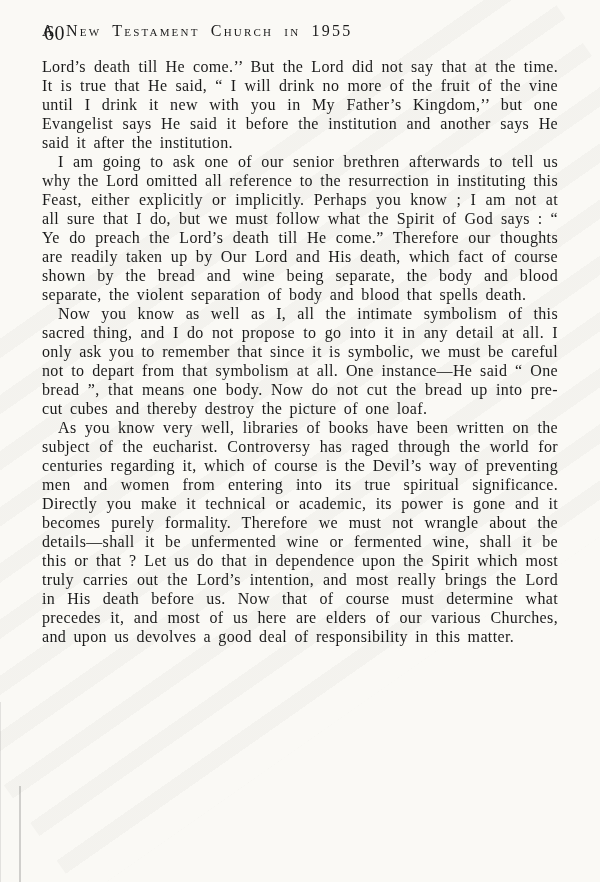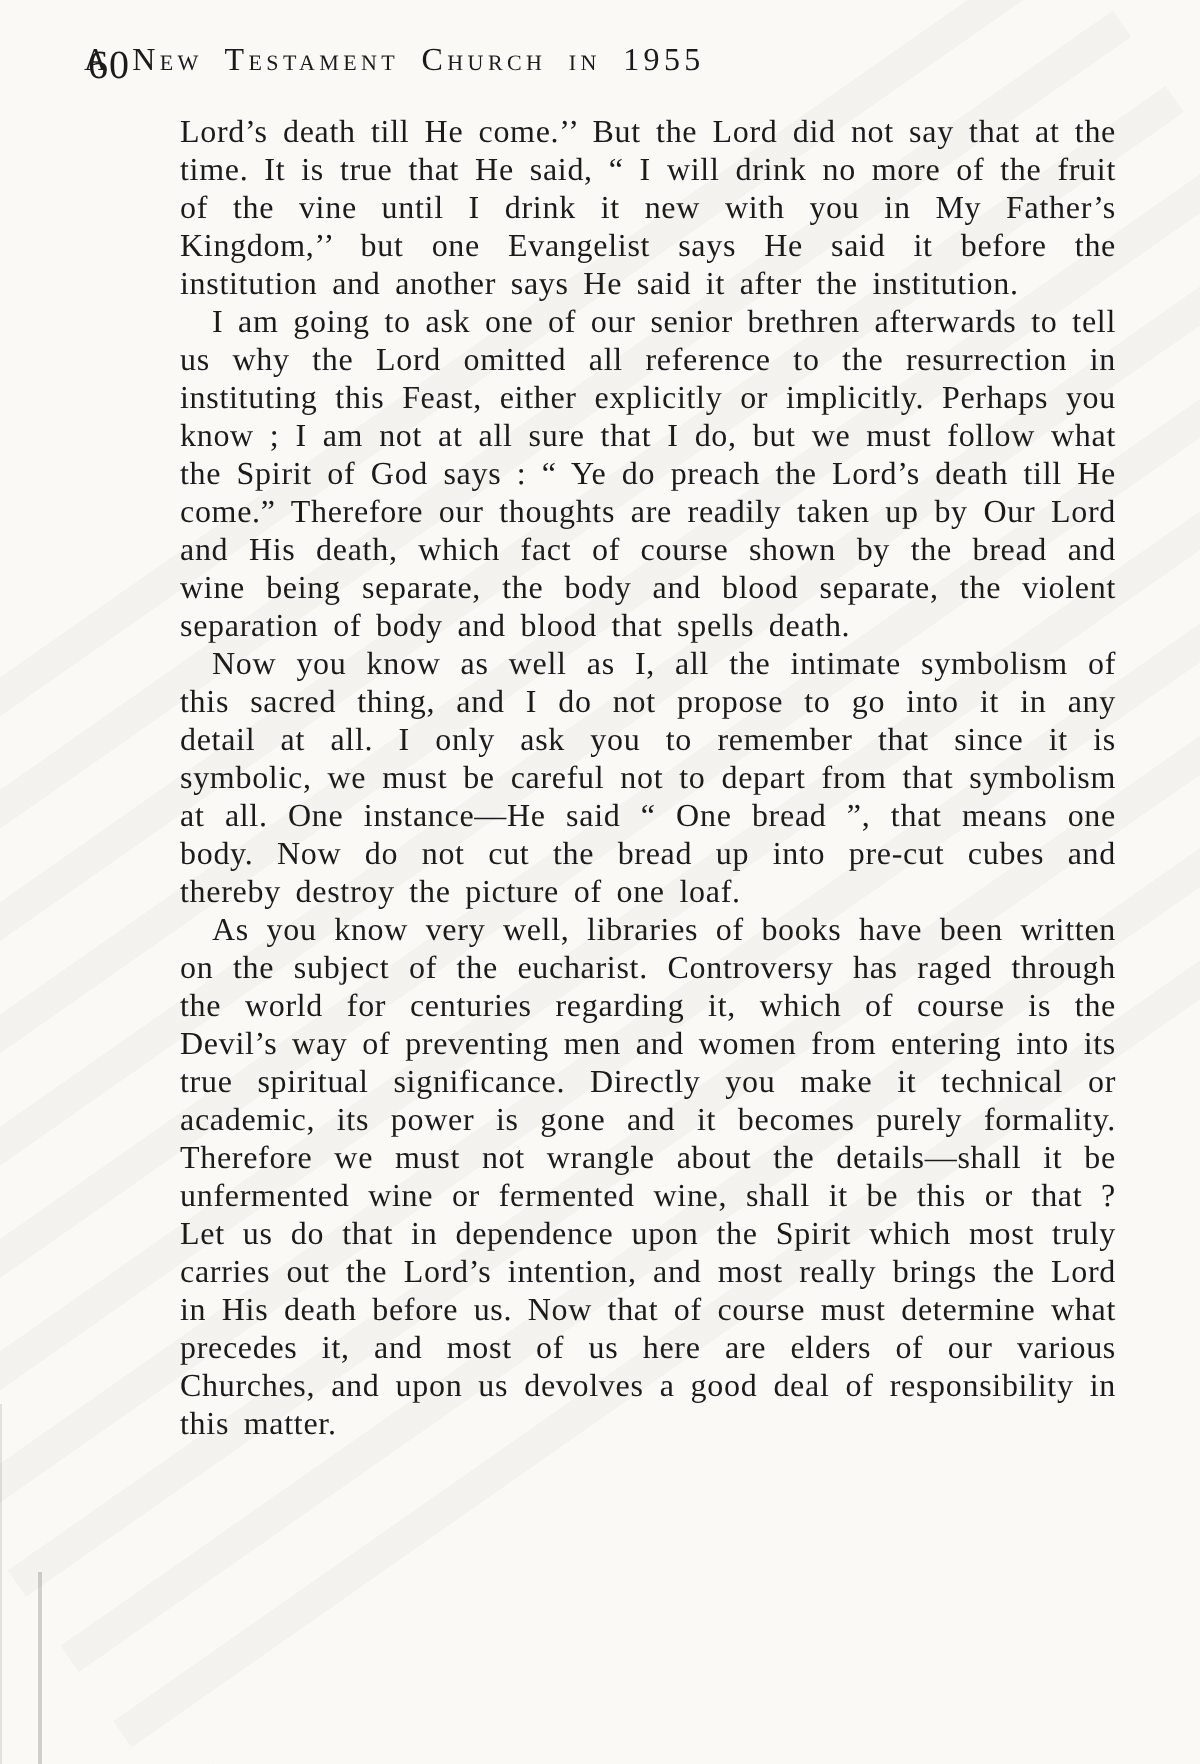--- a/index.html
+++ b/index.html
@@ -69,21 +69,20 @@
     display: block;
     font-size: 16px;
     font-variant: small-caps;
     letter-spacing: 2.2px;
     word-spacing: 5px;
     white-space: nowrap;
   }
   .body-text {
     position: relative;
     z-index: 1;
-    margin-left: 48px;
   }
   .para {
     margin: 0;
     font-size: 16px;
     line-height: 19px;
     text-align: justify;
     text-indent: 16px;
     letter-spacing: 0.35px;
     word-spacing: 3px;
     hyphens: auto;

